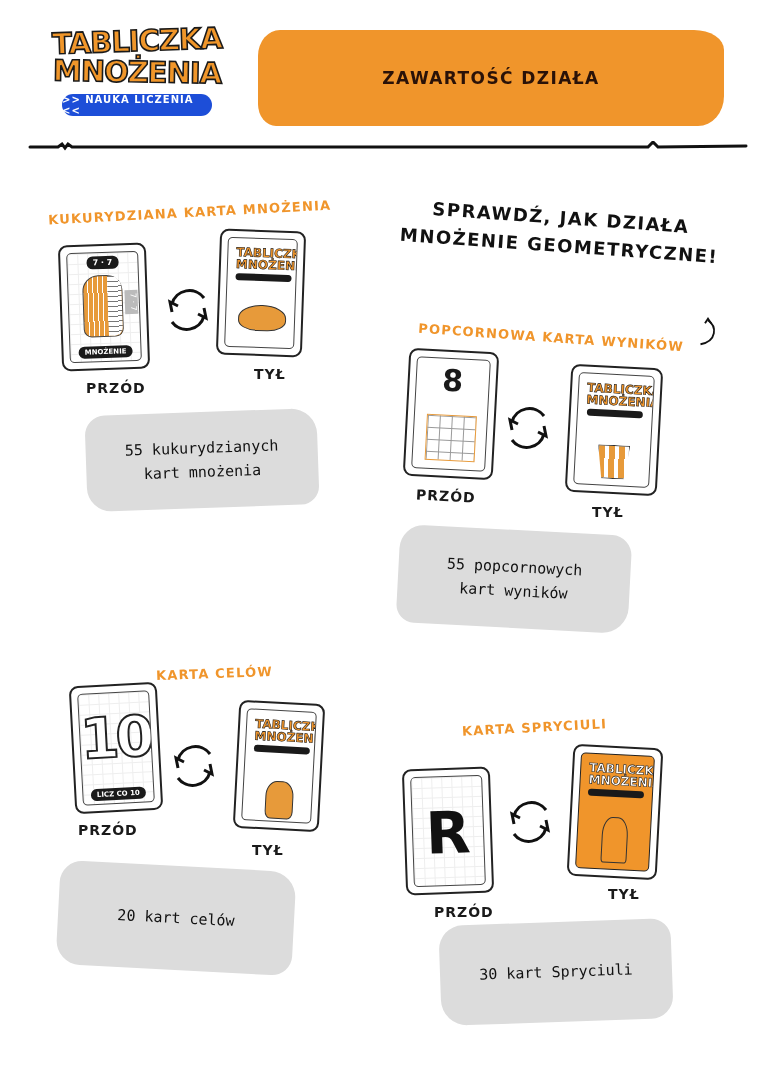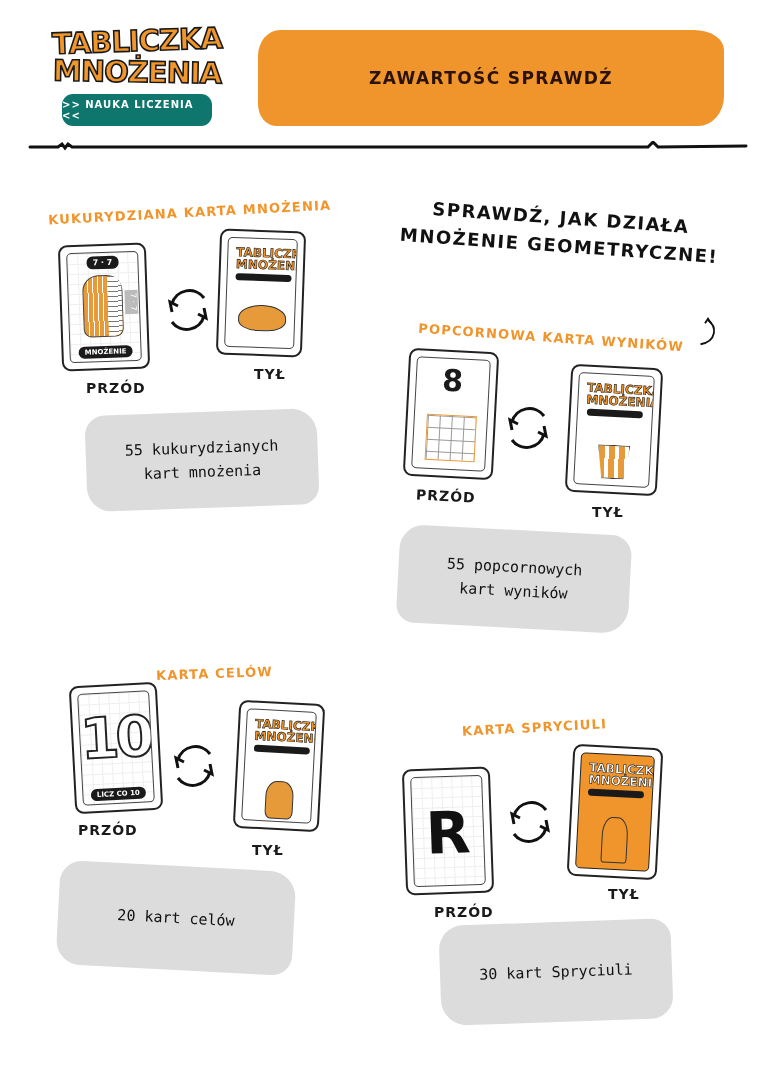--- a/index.html
+++ b/index.html
@@ -3,21 +3,21 @@
 <meta charset="utf-8">
 <style>
   * { box-sizing: border-box; margin: 0; padding: 0; }
   body { width: 760px; height: 1082px; background: #ffffff; position: relative; overflow: hidden; font-family: "DejaVu Sans", sans-serif; color: #1a1a1a; }
   .abs { position: absolute; }
 
   
   .logo { left: 52px; top: 26px; width: 170px; height: 104px; }
   .logo-line { font-family: "DejaVu Sans", sans-serif; font-weight: 900; font-size: 29px; letter-spacing: -1px; color: #f0962a; -webkit-text-stroke: 1.6px #1a1a1a; line-height: 31px; text-align: center; transform: rotate(-2deg); }
   .logo-line.l2 { transform: rotate(1deg); }
-  .logo-pill { margin: 6px auto 0; width: 150px; height: 32px; background: #0f766e; border-radius: 11px; color: #fff; font-size: 10px; font-weight: bold; letter-spacing: 1px; display: flex; align-items: center; justify-content: center; }
+  .logo-pill { margin: 6px auto 0; width: 150px; height: 22px; background: #1d4ed8; border-radius: 11px; color: #fff; font-size: 10px; font-weight: bold; letter-spacing: 1px; display: flex; align-items: center; justify-content: center; }
 
   
   .banner { left: 258px; top: 30px; width: 466px; height: 96px; background: #f0952b; border-radius: 22px 30px 26px 18px / 26px 20px 30px 22px; display: flex; align-items: center; justify-content: center; }
   .banner-title { font-weight: 900; font-size: 17px; letter-spacing: 1.4px; color: #2a1208; }
 
   .divider { left: 28px; top: 144px; width: 720px; height: 5px; }
 
   
   .orange-label { font-size: 13px; font-weight: bold; letter-spacing: 1.2px; color: #f0952b; white-space: nowrap; }
   .face-label { font-size: 14px; letter-spacing: 1px; font-weight: 600; color: #1a1a1a; }
@@ -46,21 +46,21 @@
 </head>
 <body>
 
 <div class="abs logo">
   <div class="logo-line">TABLICZKA</div>
   <div class="logo-line l2">MNOŻENIA</div>
   <div class="logo-pill">&gt;&gt; NAUKA LICZENIA &lt;&lt;</div>
 </div>
 
 <div class="abs banner">
-  <div class="banner-title">ZAWARTOŚĆ SPRAWDŹ</div>
+  <div class="banner-title">ZAWARTOŚĆ DZIAŁA</div>
 </div>
 
 <svg class="abs divider" viewBox="0 0 720 10" preserveAspectRatio="none" style="height:10px; top:141px;">
   <path d="M2 6 L30 6 L34 3 L37 7 L40 3 L44 6 L620 6 L625 1 L630 6 L718 5" stroke="#111" stroke-width="3" fill="none" stroke-linecap="round"></path>
 </svg>
 
 <div class="abs orange-label" style="left:48px; top:205px; transform:rotate(-3deg);">KUKURYDZIANA KARTA MNOŻENIA</div>
 
 <div class="abs card" style="left:60px; top:244px; width:88px; height:126px; transform:rotate(-2deg);">
   <div class="card-inner">

